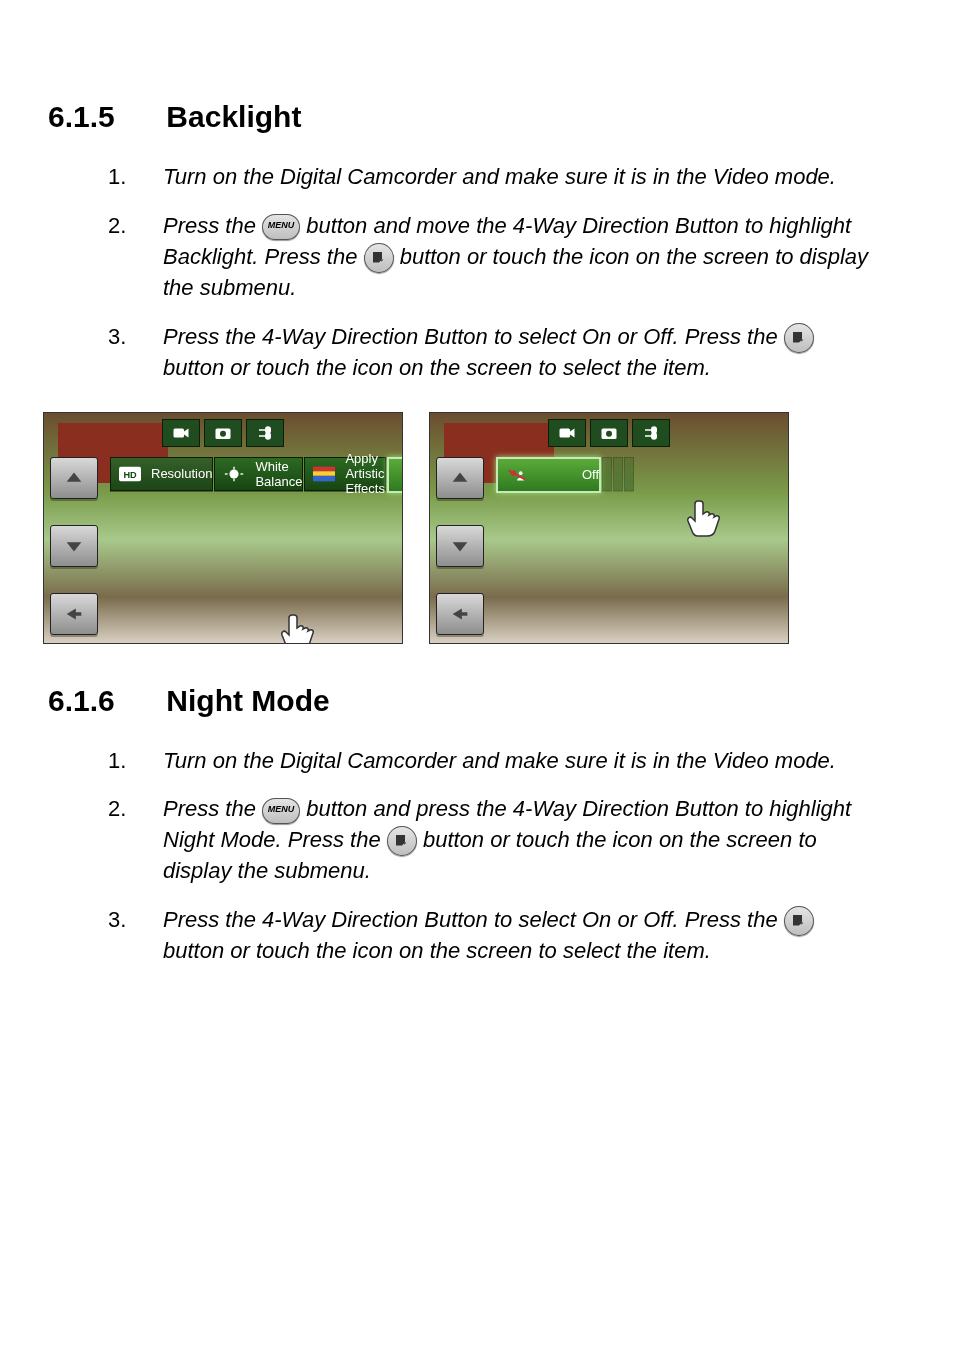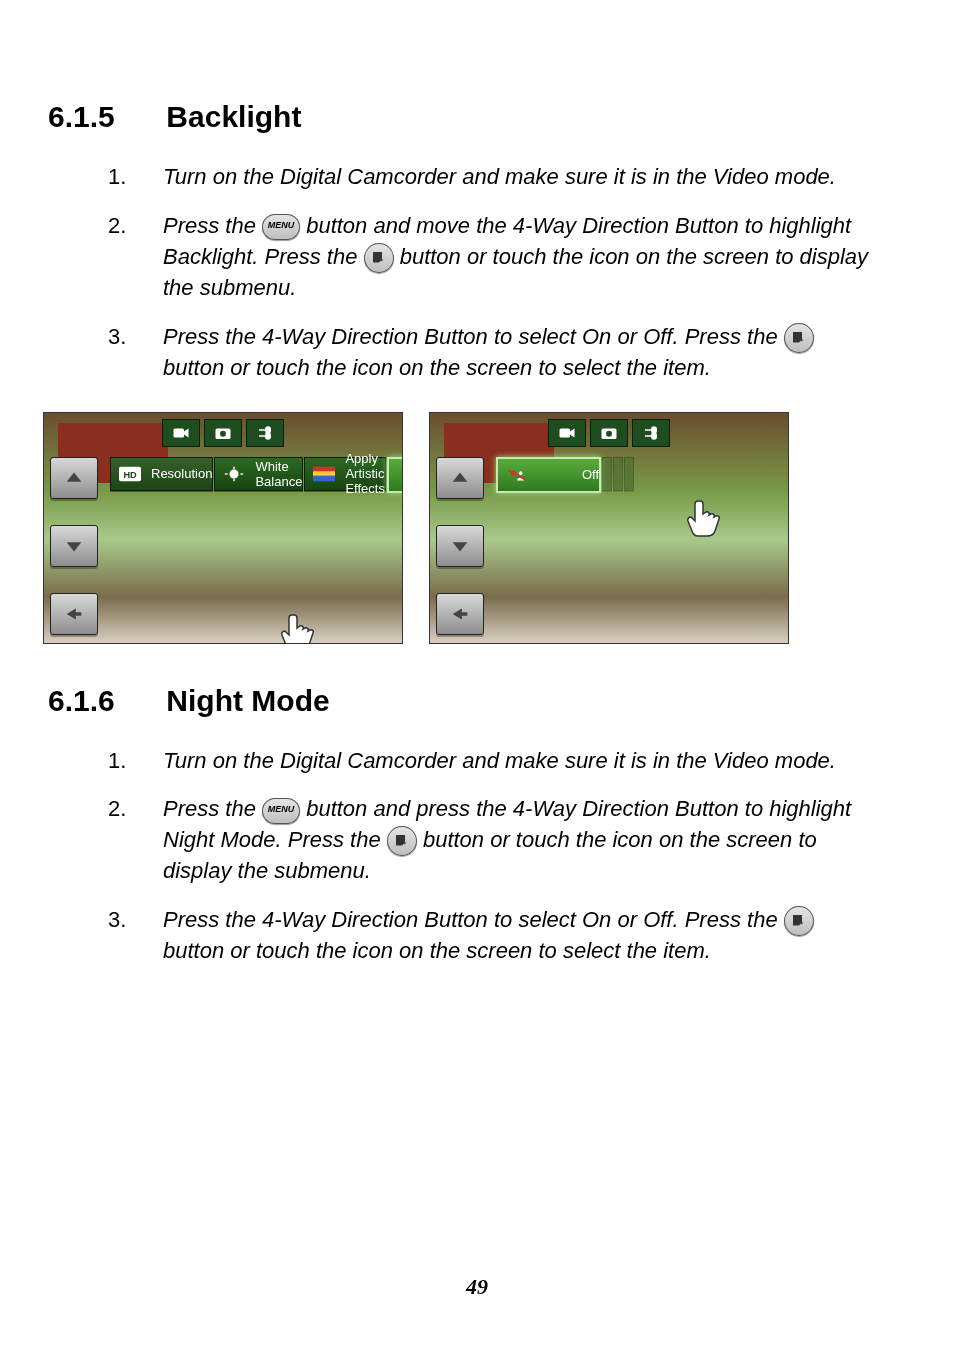--- a/index.html
+++ b/index.html
@@ -389,14 +389,13 @@
         <span class="btn ok-btn">
           <svg viewBox="0 0 24 24">
               <path fill="#333" d="M4 4h12v10l-4 4H4zM15 14v3l3-3z"></path>
             </svg>
         </span>
         <span> button or touch the icon on the screen to select the item.</span>
       </span>
     </li>
   </ol>
 
-  <div class="pagenum">49</div>
 </div>
 
 </body></html>

